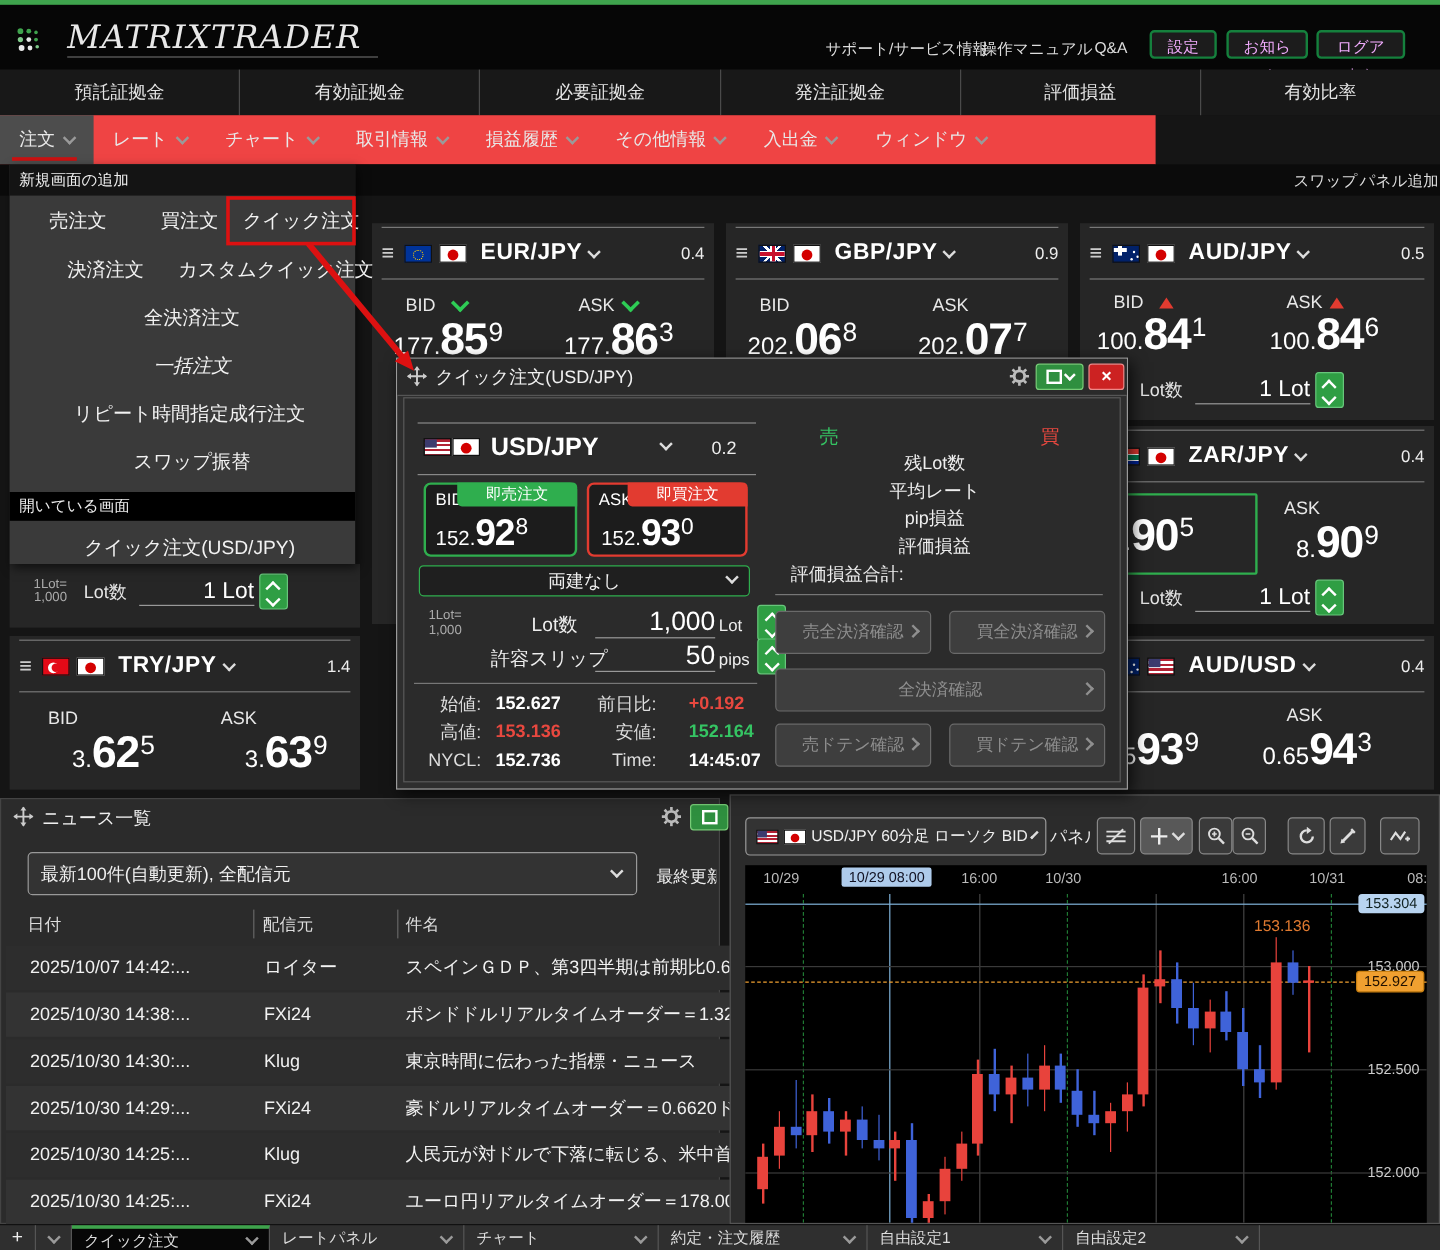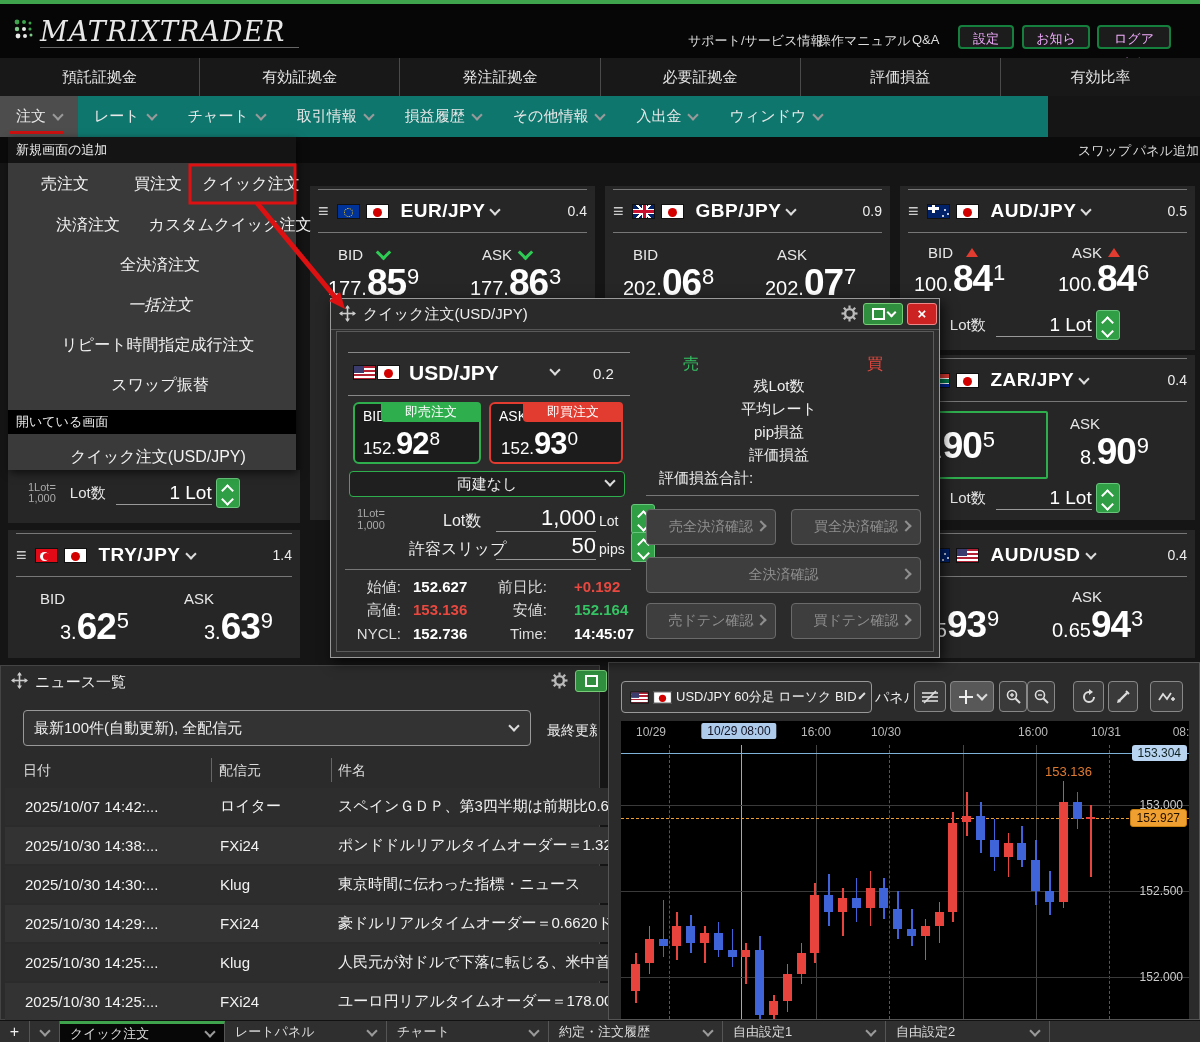--- a/index.html
+++ b/index.html
@@ -1,32 +1,32 @@
 <!DOCTYPE html>
 <html><head>
 <meta charset="utf-8">
 <style>
   html,body{margin:0;padding:0;background:#151515;width:1200px;height:1042px;overflow:hidden;
     font-family:"Liberation Sans",sans-serif;color:#ddd;-webkit-font-smoothing:antialiased}
   #stage{position:relative;width:1200px;height:1042px;background:#151515}
 
   
   #topbar{position:absolute;left:0;top:0;width:1200px;height:58px;background:#060606;border-top:4px solid #3fa34d;box-sizing:border-box}
-  #logo{position:absolute;left:12px;top:12px;display:flex;align-items:flex-start;gap:0}
+  #logo{position:absolute;left:12px;top:12px;display:flex;align-items:flex-end;gap:16px}
   #logo-text{font-family:"DejaVu Serif","Liberation Serif",serif;font-style:italic;font-size:27px;color:#e8e8e8;letter-spacing:1px;border-bottom:1px solid #666;padding-right:14px}
   .hlink{font-size:13px;color:#ddd;position:absolute;top:28px;cursor:pointer}
   .hbtn{position:absolute;top:21px;height:24px;line-height:24px;padding:0 12px;border:2px solid #15803d;border-radius:4px;background:#1c1c1c;color:#f0abfc;font-size:13px;text-align:center;box-sizing:border-box}
 
   
   #marginbar{position:absolute;left:0;top:58px;width:1200px;height:38px;background:#181818;display:flex}
   .mb-cell{flex:1;display:flex;align-items:center;justify-content:center;font-size:15px;color:#e5e5e5;border-right:1px solid #4a4a4a}
   .mb-cell:last-child{border-right:none}
 
   
-  #menubar{position:absolute;left:0;top:96px;width:1048px;height:41px;background:#0f766e;display:flex;border-bottom:1px solid #000}
+  #menubar{position:absolute;left:0;top:96px;width:963px;height:41px;background:#ef4444;display:flex;border-bottom:1px solid #000}
   .mn-item{display:flex;align-items:center;gap:8px;padding:0 16px;font-size:15px;color:#e8e8e8;position:relative;cursor:pointer}
   .mn-item.active{background:#4d4d4d}
   .mn-item.active::after{content:"";position:absolute;left:10px;right:14px;bottom:3px;height:3px;background:#cc1111}
   .cv{display:inline-block;width:6px;height:6px;border-right:2px solid #9a9a9a;border-bottom:2px solid #9a9a9a;transform:rotate(45deg);margin-top:-3px}
   .cv.g{border-color:#2ecc55;width:8px;height:8px;border-width:3px}
   .cv.w{border-color:#ddd}
   .cv.up{transform:rotate(-135deg);margin-top:3px}
   .tri-up{width:0;height:0;border-left:6px solid transparent;border-right:6px solid transparent;border-bottom:9px solid #e23b30;display:inline-block}
 
   
@@ -150,22 +150,22 @@
     <span class="hlink" style="left:818px">操作マニュアル</span>
     <span class="hlink" style="left:912px">Q&amp;A</span>
     <div class="hbtn" style="left:958px;width:56px">設定</div>
     <div class="hbtn" style="left:1022px;width:68px">お知らせ</div>
     <div class="hbtn" style="left:1097px;width:74px">ログアウト</div>
   </div>
 
   <div id="marginbar">
       <div class="mb-cell">預託証拠金</div>
       <div class="mb-cell">有効証拠金</div>
+      <div class="mb-cell">必要証拠金</div>
       <div class="mb-cell">発注証拠金</div>
-      <div class="mb-cell">必要証拠金</div>
       <div class="mb-cell">評価損益</div>
       <div class="mb-cell">有効比率</div>
     </div>
 
   <div id="menubar">
       <div class="mn-item active">
         <span>注文</span>
         <span class="cv"></span>
       </div>
       <div class="mn-item">

